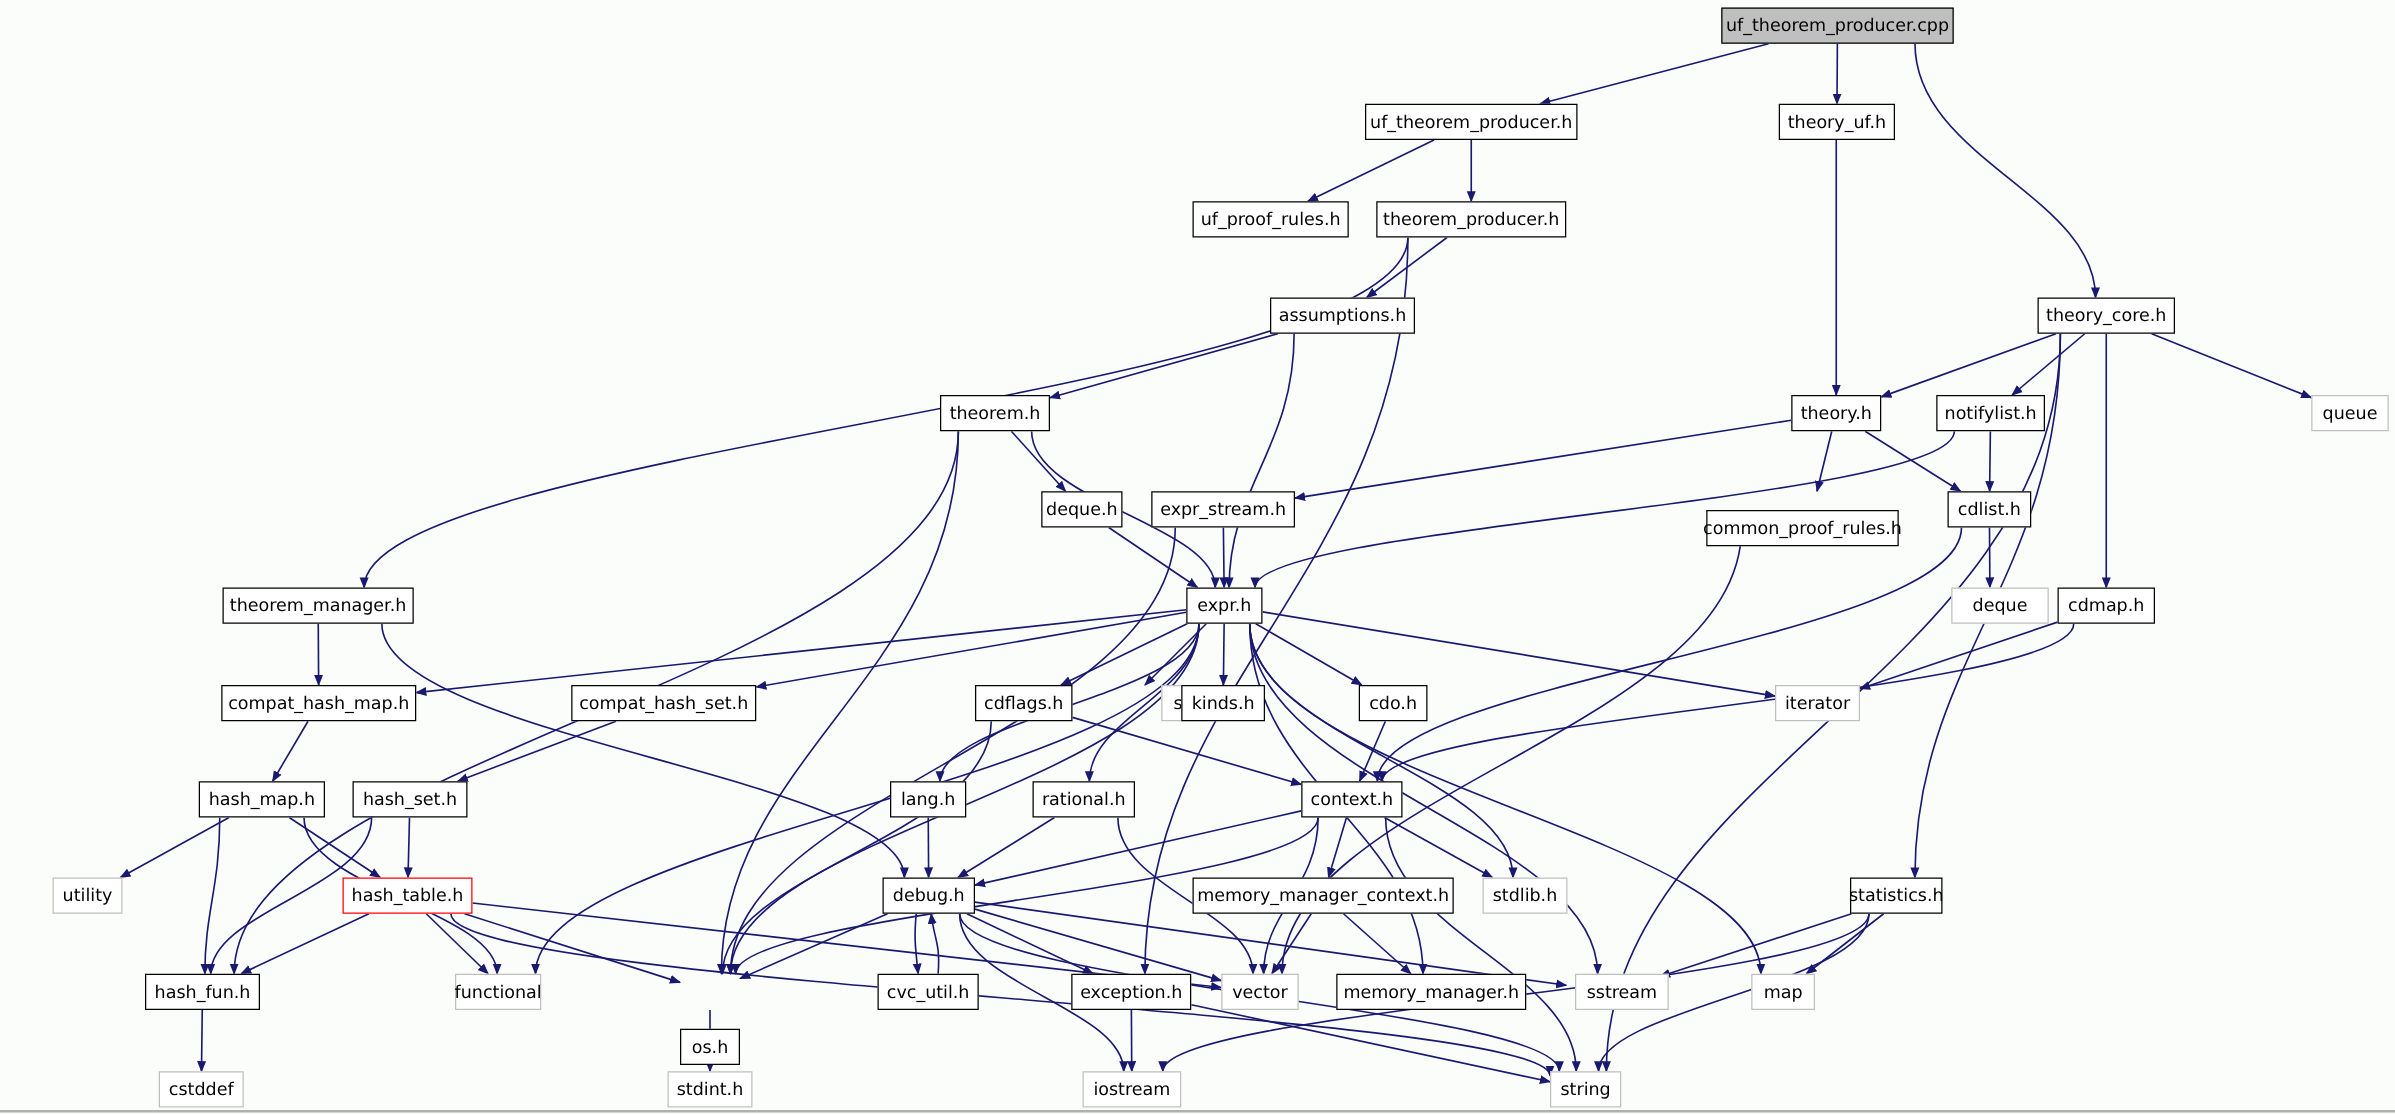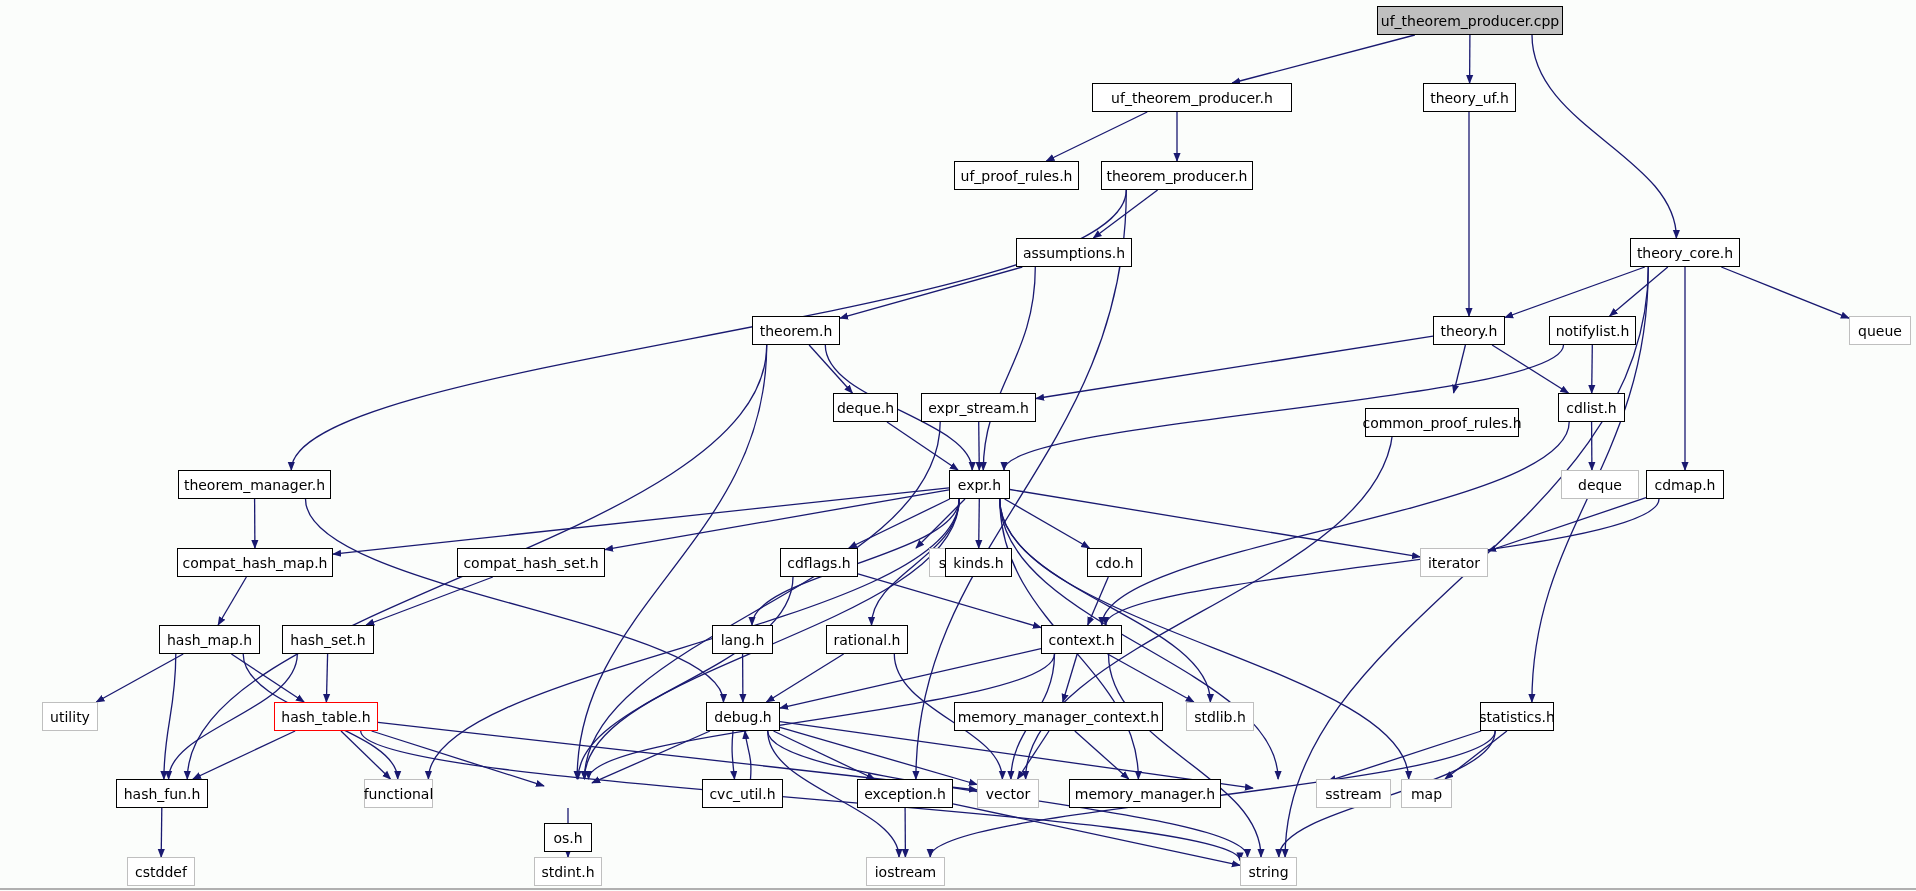--- a/index.html
+++ b/index.html
@@ -114,21 +114,21 @@
       <path d="M1495.2,731.0 C1495.2,787.7 1278.8,806.6 1278.8,857.0" fill="none" stroke="#191970" stroke-width="1.3" marker-end="url(#arrow)"></path>
       <path d="M161.8,808.0 L161.2,857.0" fill="none" stroke="#191970" stroke-width="1.3" marker-end="url(#arrow)"></path>
       <path d="M568.0,808.0 L568.0,857.0" fill="none" stroke="#191970" stroke-width="1.3" marker-end="url(#arrow)"></path>
       <path d="M905.1,808.0 L905.4,857.0" fill="none" stroke="#191970" stroke-width="1.3" marker-end="url(#arrow)"></path>
       <path d="M953.0,803.8 L1240.0,865.4" fill="none" stroke="#191970" stroke-width="1.3" marker-end="url(#arrow)"></path>
     </g>
 </svg>
 
 <div id="nodes">
     <div class="node root" style="left: 1377px; top: 6px; width: 186px;">uf_theorem_producer.cpp</div>
-    <div class="node " style="left: 1092px; top: 83px; width: 200px;">uf_theorem_producer.h</div>
+    <div class="node " style="left: 1092px; top: 83px; width: 170px;">uf_theorem_producer.h</div>
     <div class="node " style="left: 1423px; top: 83px; width: 93px;">theory_uf.h</div>
     <div class="node " style="left: 954px; top: 161px; width: 125px;">uf_proof_rules.h</div>
     <div class="node " style="left: 1101px; top: 161px; width: 152px;">theorem_producer.h</div>
     <div class="node " style="left: 1016px; top: 238px; width: 116px;">assumptions.h</div>
     <div class="node " style="left: 1630px; top: 238px; width: 110px;">theory_core.h</div>
     <div class="node " style="left: 752px; top: 316px; width: 88px;">theorem.h</div>
     <div class="node " style="left: 1433px; top: 316px; width: 72px;">theory.h</div>
     <div class="node " style="left: 1549px; top: 316px; width: 87px;">notifylist.h</div>
     <div class="node external" style="left: 1849px; top: 316px; width: 62px;">queue</div>
     <div class="node " style="left: 833px; top: 393px; width: 65px;">deque.h</div>
@@ -157,20 +157,20 @@
     <div class="node " style="left: 954px; top: 702px; width: 209px;">memory_manager_context.h</div>
     <div class="node external" style="left: 1186px; top: 702px; width: 68px;">stdlib.h</div>
     <div class="node " style="left: 1480px; top: 702px; width: 74px;">statistics.h</div>
     <div class="node " style="left: 116px; top: 779px; width: 92px;">hash_fun.h</div>
     <div class="node external" style="left: 364px; top: 779px; width: 69px;">functional</div>
     <div class="node " style="left: 544px; top: 779px; width: 48px; margin-top: 44px;">os.h</div>
     <div class="node " style="left: 702px; top: 779px; width: 81px;">cvc_util.h</div>
     <div class="node " style="left: 857px; top: 779px; width: 96px;">exception.h</div>
     <div class="node external" style="left: 977px; top: 779px; width: 62px;">vector</div>
     <div class="node " style="left: 1069px; top: 779px; width: 152px;">memory_manager.h</div>
-    <div class="node external" style="left: 1316px; top: 779px; width: 75px; text-align: center;">sstream</div>
+    <div class="node external" style="left: 1260px; top: 779px; width: 75px; text-align: center;">sstream</div>
     <div class="node external" style="left: 1401px; top: 779px; width: 51px;">map</div>
     <div class="node external" style="left: 127px; top: 857px; width: 68px;">cstddef</div>
     <div class="node external" style="left: 534px; top: 857px; width: 68px;">stdint.h</div>
     <div class="node external" style="left: 866px; top: 857px; width: 79px;">iostream</div>
     <div class="node external" style="left: 1240px; top: 857px; width: 57px;">string</div>
   </div>
 <div class="sep"></div>
 
 </body></html>

